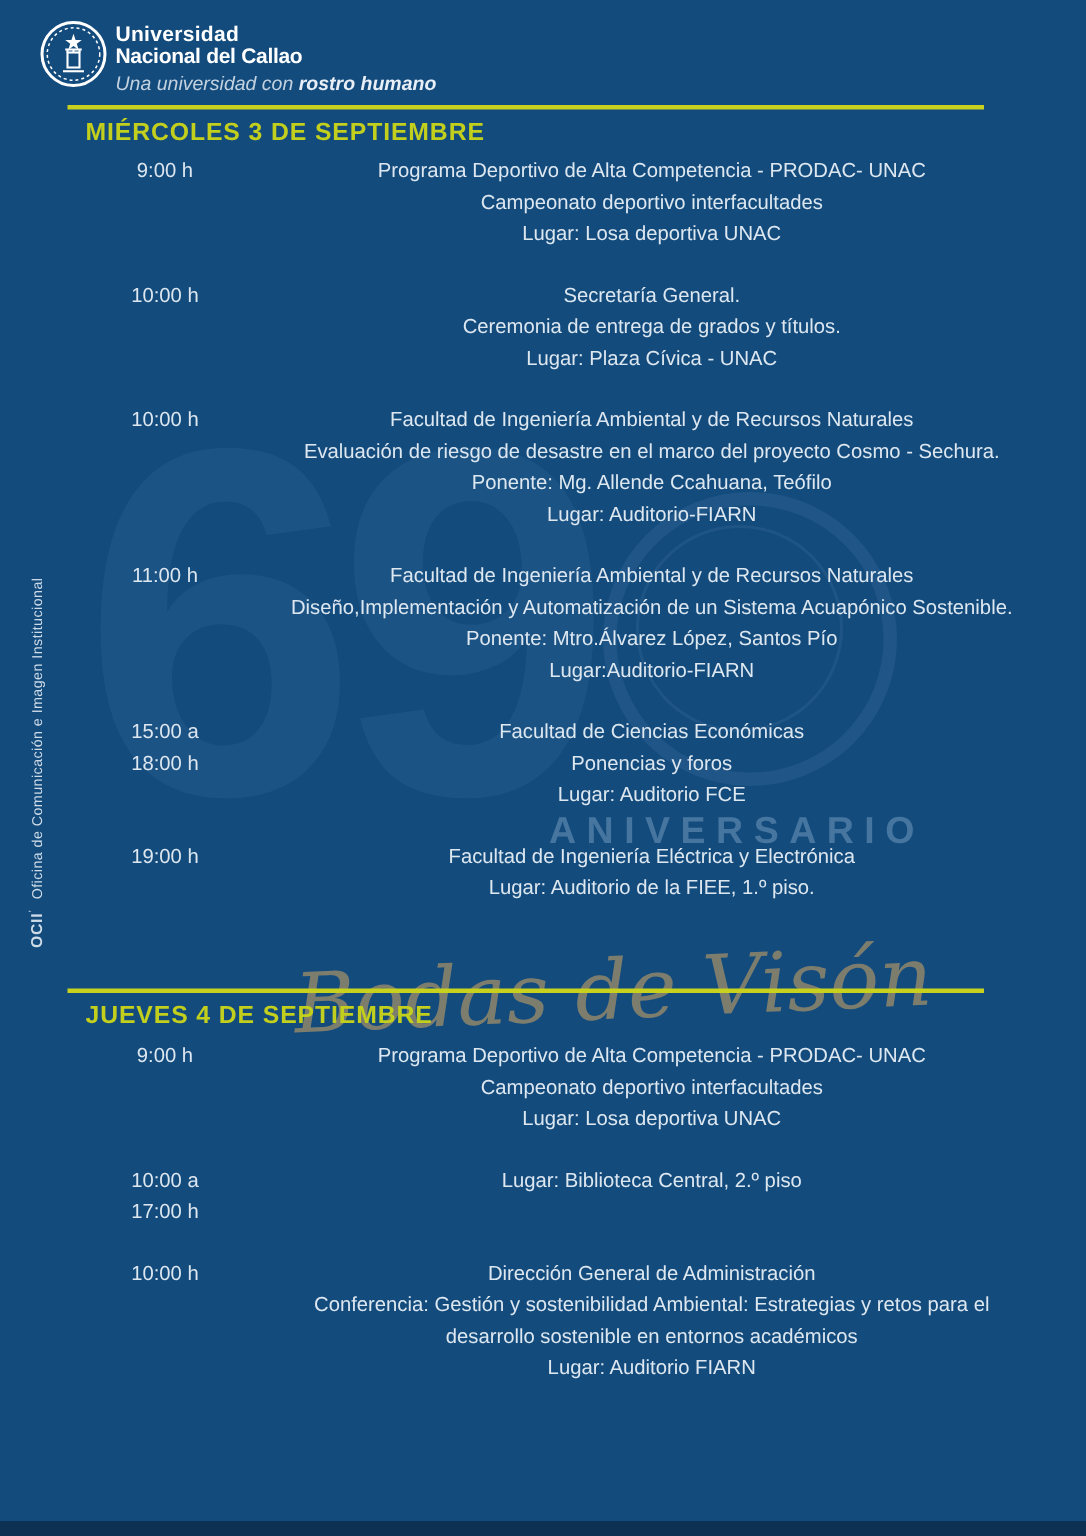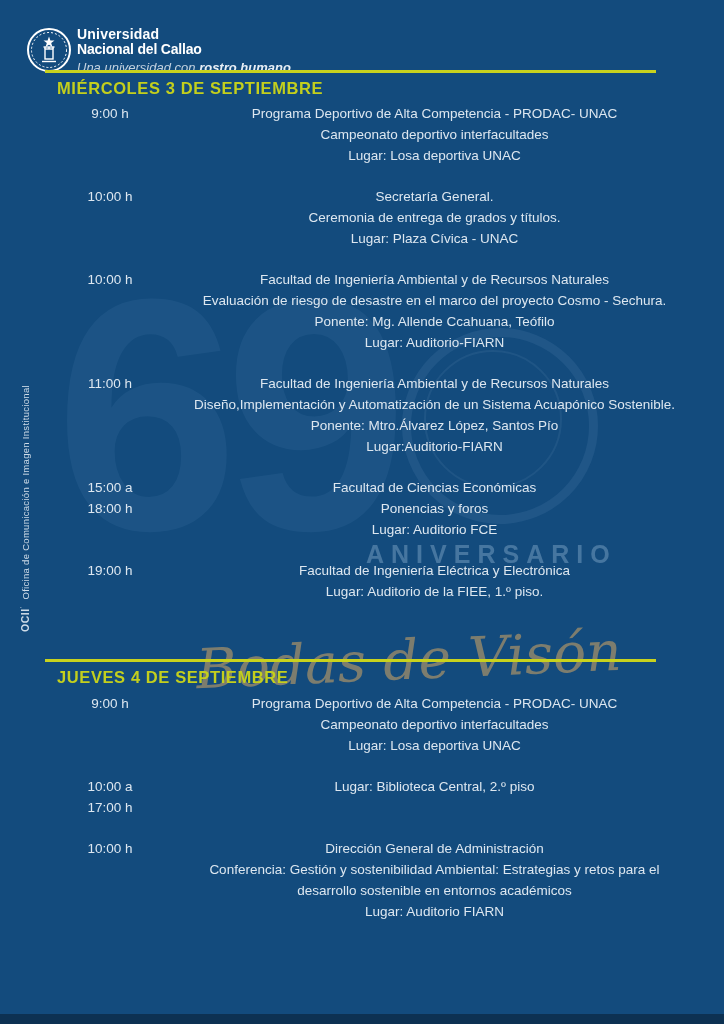--- a/index.html
+++ b/index.html
@@ -32,21 +32,21 @@
     font-size:25px;font-weight:600;letter-spacing:7px;
     color:#8db1d0;opacity:0.42;z-index:1;white-space:nowrap;
   }
   .wm-script{
     position:absolute;left:196px;top:628px;
     font-family:"DejaVu Serif",serif;font-style:italic;
     font-size:55px;color:#d4a763;opacity:0.55;
     transform:rotate(-2.5deg);z-index:1;white-space:nowrap;
   }
   
-  .logo{position:absolute;left:26px;top:24px;display:flex;align-items:center;z-index:2;}
+  .logo{position:absolute;left:26px;top:12px;display:flex;align-items:flex-start;z-index:2;}
   .seal{width:46px;height:48px;flex:none;}
   .logo-text{margin-left:5px;padding-top:3px;}
   .logo-line1{font-size:14px;font-weight:bold;color:#ffffff;line-height:15px;letter-spacing:0.2px;}
   .logo-line2{font-size:14px;font-weight:bold;color:#ffffff;line-height:15px;letter-spacing:-0.2px;}
   .logo-tagline{font-size:13px;font-style:italic;color:#c3d2e0;margin-top:3px;}
   .logo-tagline b{color:#e8eff6;}
   
   .side-vertical{
     position:absolute;left:19px;top:632px;
     transform:rotate(-90deg);transform-origin:0 0;

